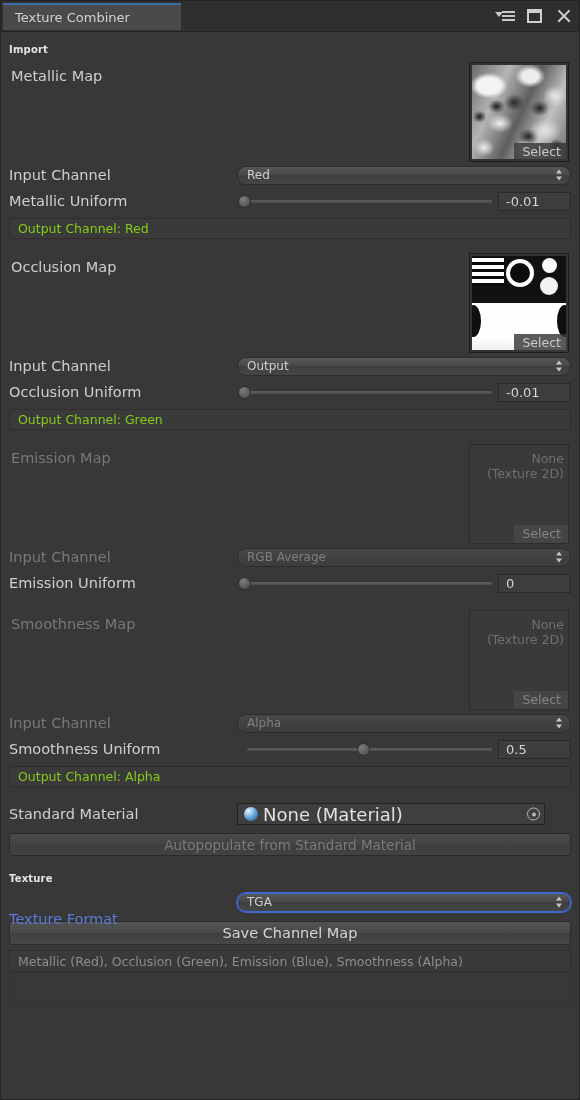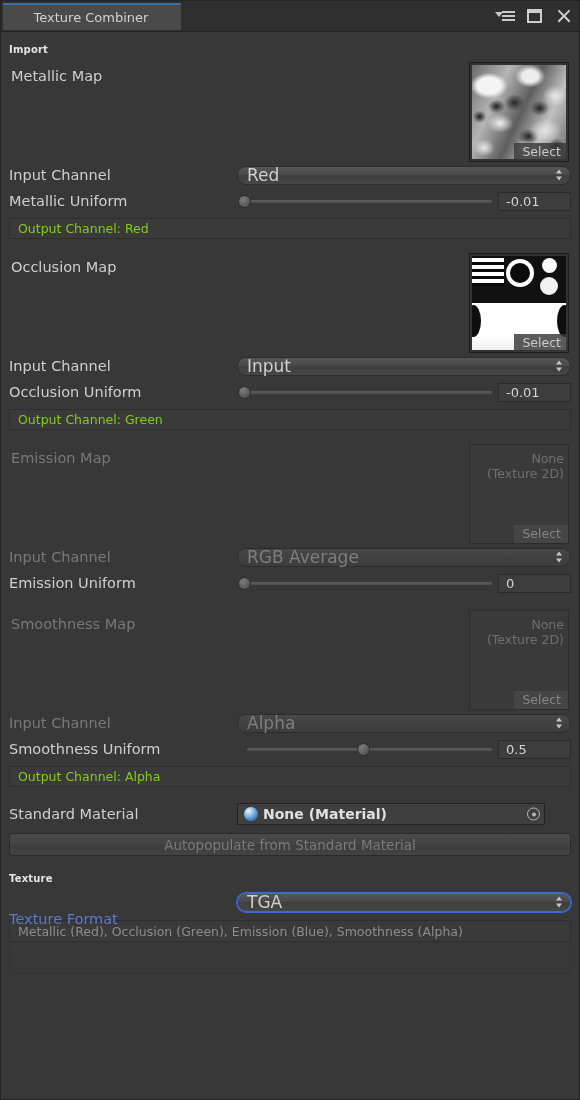--- a/index.html
+++ b/index.html
@@ -39,21 +39,20 @@
     left: 2px;
     top: 2px;
     height: 27px;
     min-width: 178px;
     background: #4a4a4a;
     border-top: 2px solid #3d6ea5;
     box-sizing: border-box;
     display: flex;
     align-items: center;
     padding: 0 14px 0 12px;
-    justify-content: center;
   }
   .tab-label {
     font-size: 13px;
     color: #d2d2d2;
     white-space: nowrap;
   }
   .win-btns {
     position: absolute;
     right: 6px;
     top: 0;
@@ -232,21 +231,21 @@
     flex: 1 1 auto;
     height: 19px;
     border-radius: 9px;
     background: linear-gradient(180deg, #565656 0%, #494949 48%, #3f3f3f 50%, #464646 100%);
     border: 1px solid #2c2c2c;
     box-sizing: border-box;
     display: flex;
     align-items: center;
     padding: 0 18px 0 9px;
   }
-  .dropdown .val { font-size: 17px; color: #cfcfcf; white-space: nowrap; }
+  .dropdown .val { font-size: 12px; color: #cfcfcf; white-space: nowrap; }
   .dropdown.dim { background: linear-gradient(180deg,#484848 0%,#414141 50%,#3d3d3d 100%); }
   .dropdown.dim .val { color: #7e7e7e; }
   .dropdown.focused {
     border: 1px solid #3e68d8;
     box-shadow: 0 0 0 1px #3e68d8;
   }
   .dd-arrows {
     position: absolute; right: 7px; top: 50%;
     transform: translateY(-50%);
     width: 7px; height: 13px;
@@ -325,21 +324,21 @@
     display: flex;
     align-items: center;
     padding-left: 6px;
   }
   .sphere {
     width: 14px; height: 14px; border-radius: 50%;
     margin-right: 5px;
     background: radial-gradient(circle at 33% 28%, #e9f4ff 0%, #9ec8ee 28%, #4c8ecb 62%, #1f4f86 100%);
     flex: 0 0 auto;
   }
-  .objfield .val { font-size: 14px; color: #e0e0e0; white-space: nowrap; font-weight: bold; }
+  .objfield .val { font-size: 18px; color: #e0e0e0; white-space: nowrap; }
   .picker {
     position: absolute;
     right: 4px; top: 50%;
     transform: translateY(-50%);
     width: 13px; height: 13px;
     border-radius: 50%;
     border: 1.5px solid #b6b6b6;
     box-sizing: border-box;
     display: flex; align-items: center; justify-content: center;
   }
@@ -460,21 +459,21 @@
               <div class="lcurve"></div>
                 <div class="rcurve"></div>
             </div>
           </div>
           <div class="select-btn">Select</div>
         </div>
       </div>
       <div class="field-row">
         <span class="lbl">Input Channel</span>
         <div class="dropdown">
-          <span class="val">Input</span>
+          <span class="val">Output</span>
           <span class="dd-arrows"></span>
         </div>
       </div>
       <div class="field-row">
         <span class="lbl">Occlusion Uniform</span>
         <div class="slider-wrap">
           <div class="track"></div>
           <div class="thumbdot" style="left: calc(0% + 1px);"></div>
         </div>
         <div class="numfield">-0.01</div>
@@ -559,18 +558,19 @@
     <div class="section-head" style="padding-top:17px;padding-bottom:5px;">Texture</div>
 
     <div class="field-row">
       <span class="lbl accent">Texture Format</span>
       <div class="dropdown focused">
         <span class="val">TGA</span>
         <span class="dd-arrows"></span>
       </div>
     </div>
 
+    <div class="btn primary">Save Channel Map</div>
 
     <div class="summary">Metallic (Red), Occlusion (Green), Emission (Blue), Smoothness (Alpha)</div>
 
     <div class="footer-area"></div>
   </div>
 </div>
 
 </body></html>

